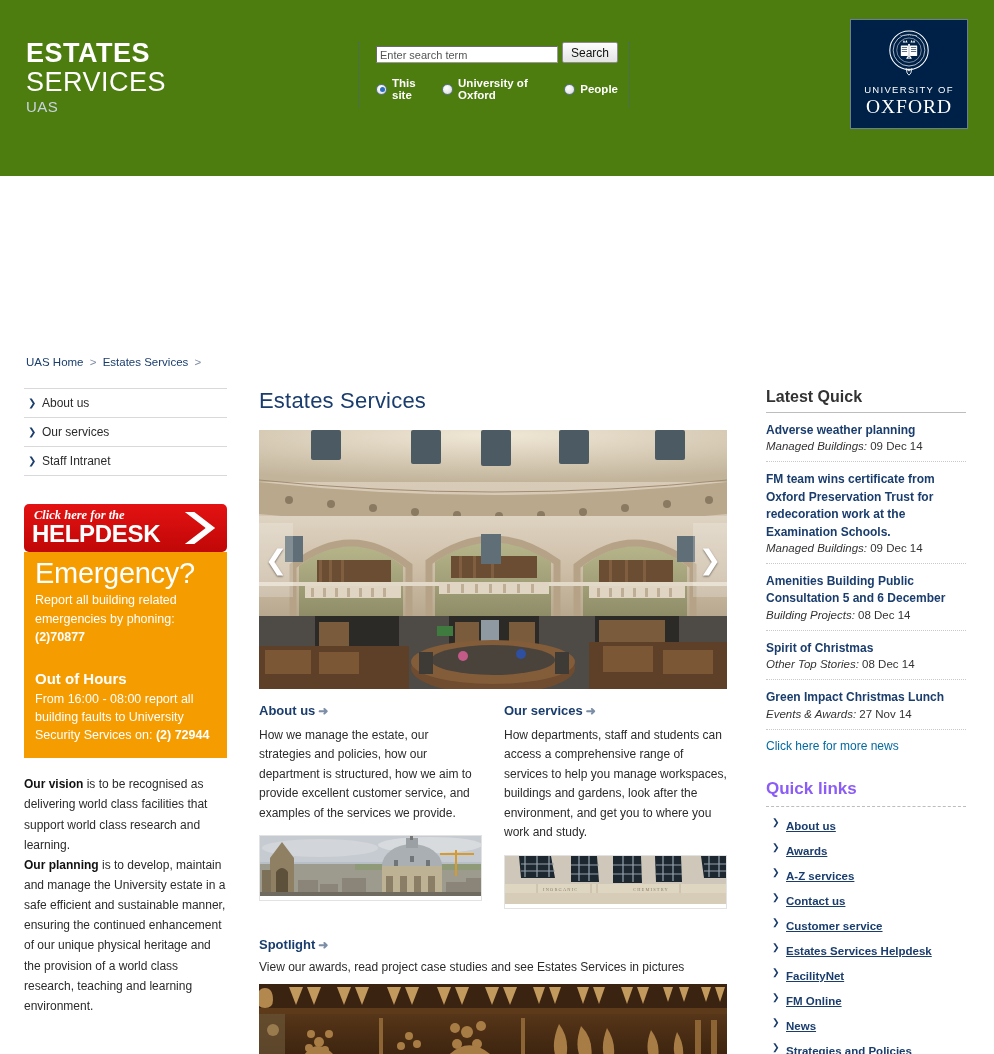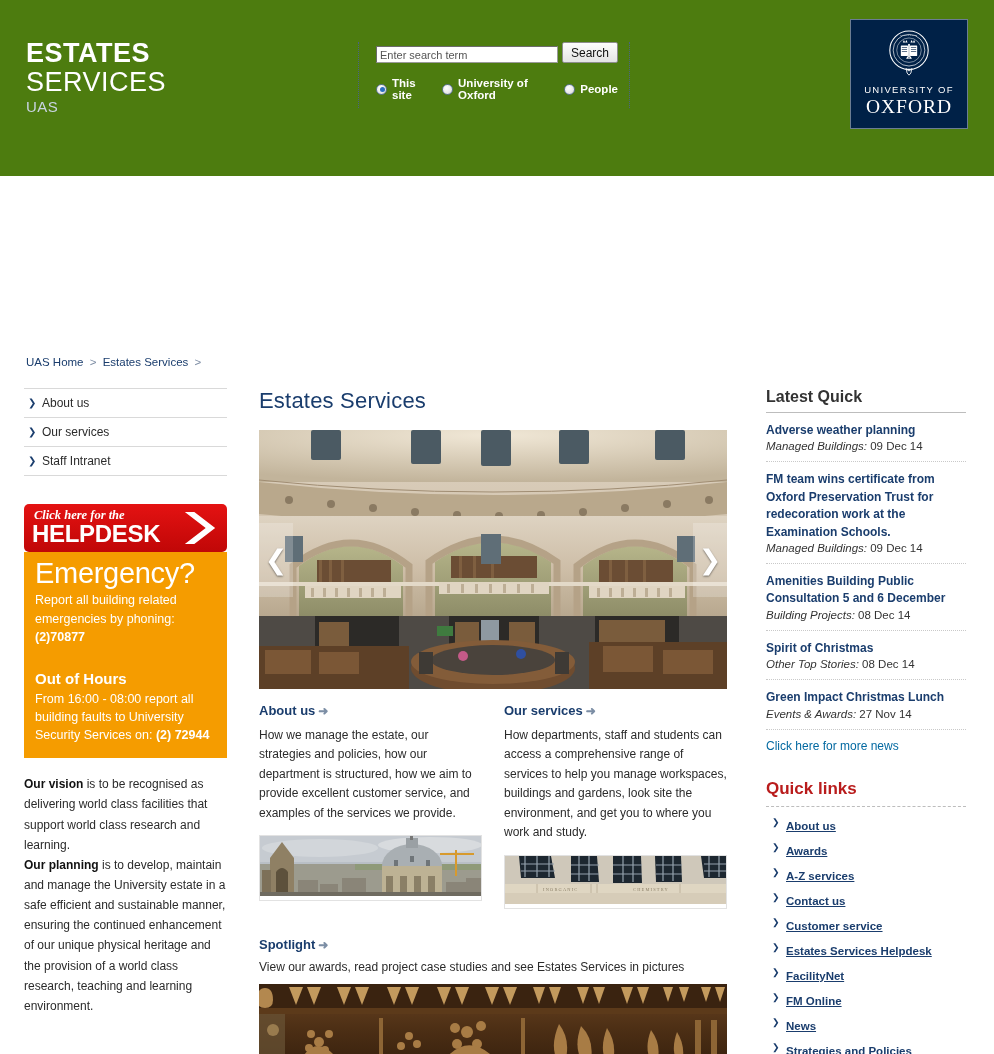--- a/index.html
+++ b/index.html
@@ -172,21 +172,21 @@
   .news-item:last-of-type { border-bottom: 1px dotted #c9c9c9; }
   .news-item a.title {
     display:block; color:#1a3d6d; font-size: 12px; font-weight:bold;
     line-height:1.45; text-decoration:none;
   }
   .news-item .meta { font-size: 11.5px; color:#333; margin-top:1px; }
   .news-item .meta i { font-style:italic; }
   .morenews { font-size: 12px; color:#0369a1; margin-top: 4px; display:block; text-decoration:none; }
 
   .quick { margin-top: 26px; }
-  .quick h2 { font-size: 17px; color:#b91c1c; margin:0 0 7px 0; font-weight:bold;}
+  .quick h2 { font-size: 17px; color:#8b5cf6; margin:0 0 7px 0; font-weight:bold;}
   .quick .hr-dot { border-top: 1px dashed #bdbdbd; margin-bottom: 6px; }
   .qitem { position:relative; padding: 3.5px 0 3.5px 20px; }
   .qitem .chev { position:absolute; left: 6px; top: 4px; color:#1a3d6d; font-size: 9px; }
   .qitem a { color:#1a3d6d; font-size: 11.5px; font-weight:bold; text-decoration:underline; }
 </style>
 </head>
 <body>
 
 <div class="header">
 
@@ -507,21 +507,21 @@
             </g>
             <rect y="56" width="221" height="4" fill="#6f6b60"></rect>
           </svg>
         </div>
       </div>
 
       <div class="col">
         <h3>
           <span>Our services</span><span class="ar">➜</span>
         </h3>
-        <p>How departments, staff and students can access a comprehensive range of services to help you manage workspaces, buildings and gardens, look site the environment, and get you to where you work and study.</p>
+        <p>How departments, staff and students can access a comprehensive range of services to help you manage workspaces, buildings and gardens, look after the environment, and get you to where you work and study.</p>
         <div class="thumb">
           <svg viewBox="0 0 221 48" width="221" height="48">
             <rect width="221" height="48" fill="#ddd7cb"></rect>
             <rect width="221" height="30" fill="#cfc8ba"></rect>
             <g fill="#1d2730">
               <path d="M14 0 L46 0 L50 22 L16 22 Z"></path>
               <path d="M66 0 L92 0 L94 26 L66 26 Z"></path>
               <path d="M108 0 L136 0 L137 27 L108 27 Z"></path>
               <path d="M150 0 L176 0 L177 26 L151 26 Z"></path>
               <path d="M196 0 L221 0 L221 22 L199 22 Z"></path>

